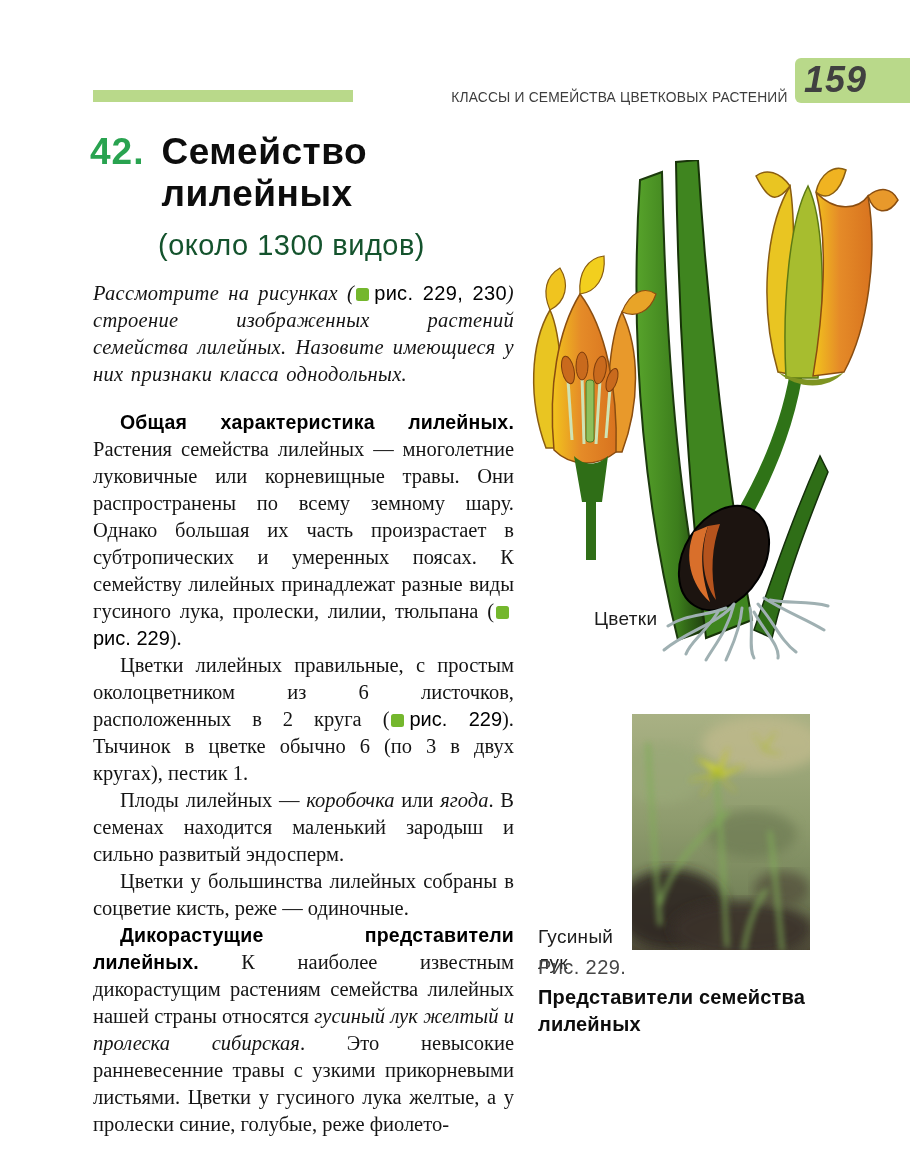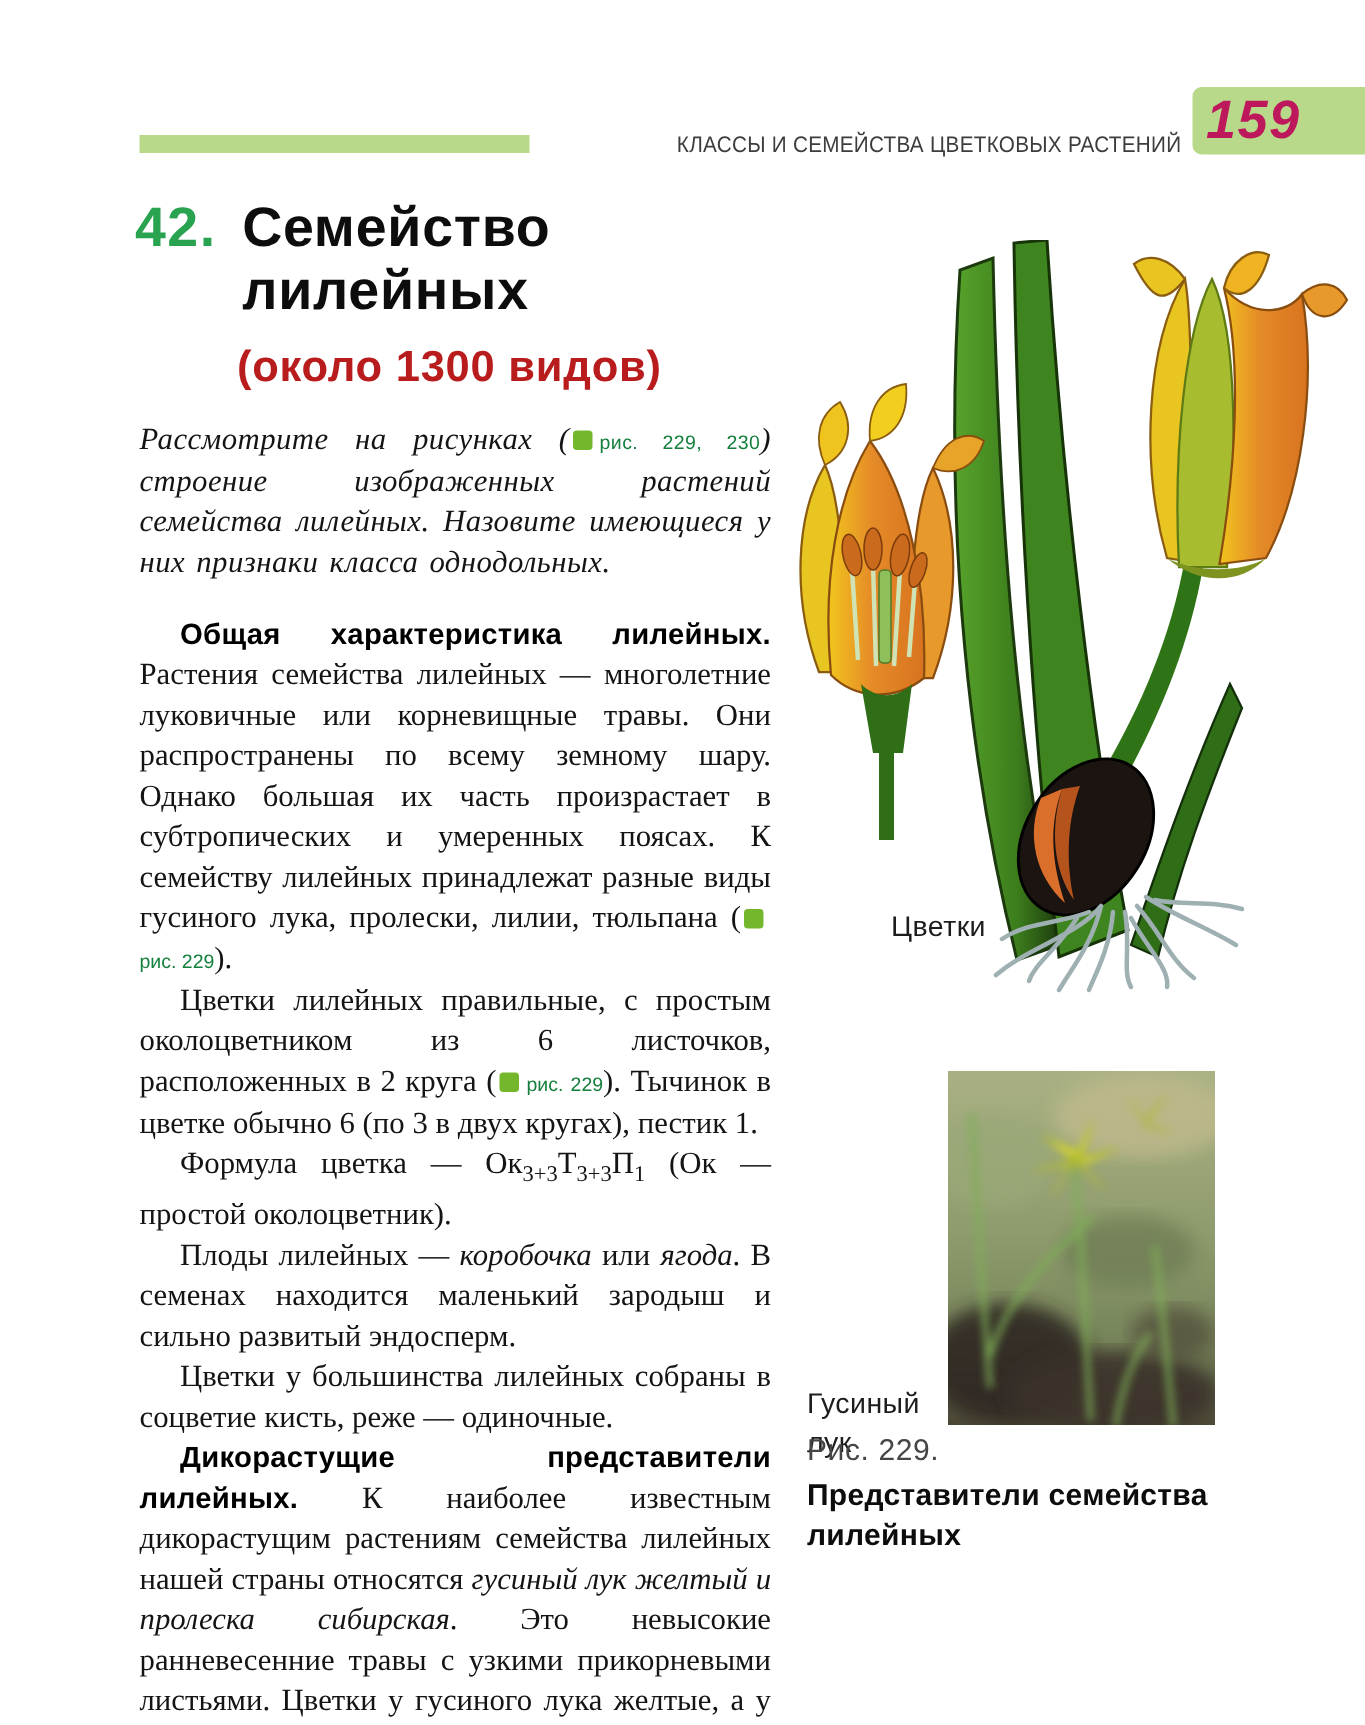--- a/index.html
+++ b/index.html
@@ -21,43 +21,43 @@
     font-size:15px;letter-spacing:0.2px;color:#3d3d3d;white-space:nowrap;
     transform:scaleX(.92);transform-origin:right center;
   }
   .page-badge{
     position:absolute;left:795px;top:58px;width:115px;height:45px;
     background:var(--band-green);border-radius:6px 0 0 6px;
   }
   .page-badge span{
     position:absolute;left:9px;top:1px;
     font-family:"Liberation Sans","DejaVu Sans",sans-serif;
-    font-weight:bold;font-style:italic;font-size:36px;color:#be185d;letter-spacing:1px;
+    font-weight:bold;font-style:italic;font-size:36px;color:#404040;letter-spacing:1px;
   }
   
   .chapter{position:absolute;left:90px;top:131px;width:440px;
     font-family:"Liberation Sans","DejaVu Sans",sans-serif;}
   .chapter .line1{display:flex;align-items:baseline;justify-content:space-between;}
   .chapter .num{font-weight:bold;font-size:37px;color:var(--accent-green);letter-spacing:1px;}
   .chapter .ttl{font-weight:bold;font-size:37px;color:#0d0d0d;margin-left:17px;letter-spacing:0.5px;}
-  .chapter .sub{font-size:29px;font-weight:bold;color:#b91c1c;margin:14px 0 0 68px;letter-spacing:0.5px;}
+  .chapter .sub{font-size:29px;font-weight:normal;color:#14532d;margin:14px 0 0 68px;letter-spacing:0.5px;}
   
   .column{
     position:absolute;left:93px;top:280px;width:421px;
     font-size:20.5px;line-height:27px;text-align:justify;color:#141414;
   }
   .column p{text-indent:27px;margin:0;}
   p.intro{font-style:italic;text-indent:0;margin-bottom:21px;letter-spacing:0.3px;word-spacing:2px;}
   .runhead{
     font-family:"Liberation Sans","DejaVu Sans",sans-serif;
     font-weight:bold;font-size:19.5px;letter-spacing:0.2px;color:#000;
   }
   .figref{
     font-family:"Liberation Sans","DejaVu Sans",sans-serif;
-    font-size:13px;font-style:normal;color:#15803d;white-space:nowrap;
+    font-size:20px;font-style:normal;color:#000000;white-space:nowrap;
   }
   .sq{
     display:inline-block;width:13px;height:13px;background:var(--icon-green);
     border-radius:2.5px;margin:0 5px 0 2px;vertical-align:-1px;
   }
   .it{font-style:italic;}
   .formula{white-space:nowrap;}
   .formula .sub{font-size:15px;vertical-align:-5px;letter-spacing:0;}
   
   .tulip-art{position:absolute;left:528px;top:160px;width:378px;height:505px;}
@@ -99,21 +99,20 @@
 </div>
 
 <div class="column">
 
   <p class="intro"><span>Рассмотрите на рисунках (</span><span class="sq"></span><span class="figref">рис. 229, 230</span><span>) строение изображенных растений семейства лилейных. Назовите имеющиеся у них признаки класса однодольных.</span></p>
 
   <p><span class="runhead">Общая характеристика лилейных.</span><span> Растения семейства лилейных — многолетние луковичные или корневищные травы. Они распространены по всему земному шару. Однако большая их часть произрастает в субтропических и умеренных поясах. К семейству лилейных принадлежат разные виды гусиного лука, пролески, лилии, тюльпана (</span><span class="sq"></span><span class="figref">рис. 229</span><span>).</span></p>
 
   <p><span>Цветки лилейных правильные, с простым околоцветником из 6 листочков, расположенных в 2 круга (</span><span class="sq"></span><span class="figref">рис. 229</span><span>). Тычинок в цветке обычно 6 (по 3 в двух кругах), пестик 1.</span></p>
 
-  <p><span>Формула цветка — </span><span class="formula"><span>Ок</span><span class="sub">3+3</span><span>Т</span><span class="sub">3+3</span><span>П</span><span class="sub">1</span></span><span> (Ок — простой околоцветник).</span></p>
 
   <p><span>Плоды лилейных — </span><span class="it">коробочка</span><span> или </span><span class="it">ягода</span><span>. В семенах находится маленький зародыш и сильно развитый эндосперм.</span></p>
 
   <p><span>Цветки у большинства лилейных собраны в соцветие кисть, реже — одиночные.</span></p>
 
   <p><span class="runhead">Дикорастущие представители лилейных.</span><span> К наиболее известным дикорастущим растениям семейства лилейных нашей страны относятся </span><span class="it">гусиный лук желтый и пролеска сибирская</span><span>. Это невысокие ранневесенние травы с узкими прикорневыми листьями. Цветки у гусиного лука желтые, а у пролески синие, голубые, реже фиолето-</span></p>
 
 </div>
 
 <svg class="tulip-art" viewBox="0 0 378 505" aria-hidden="true">

